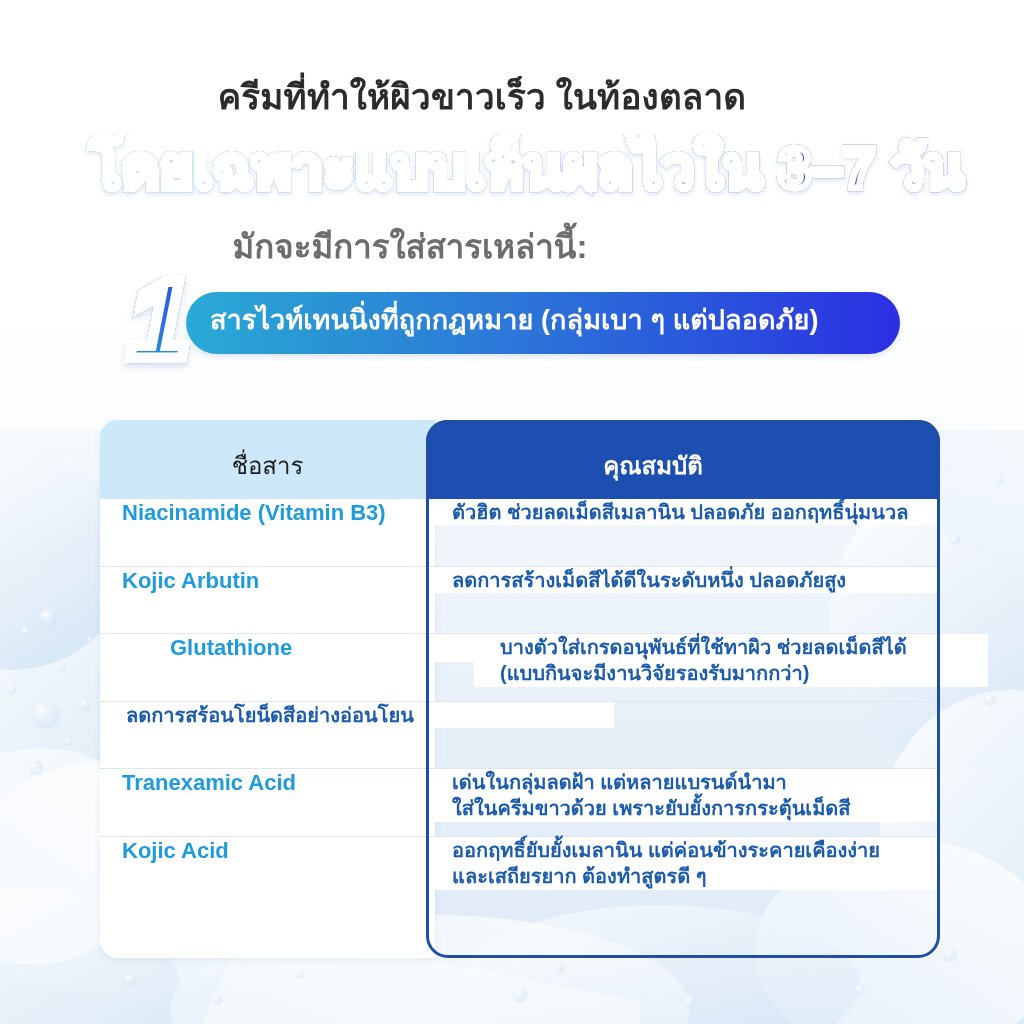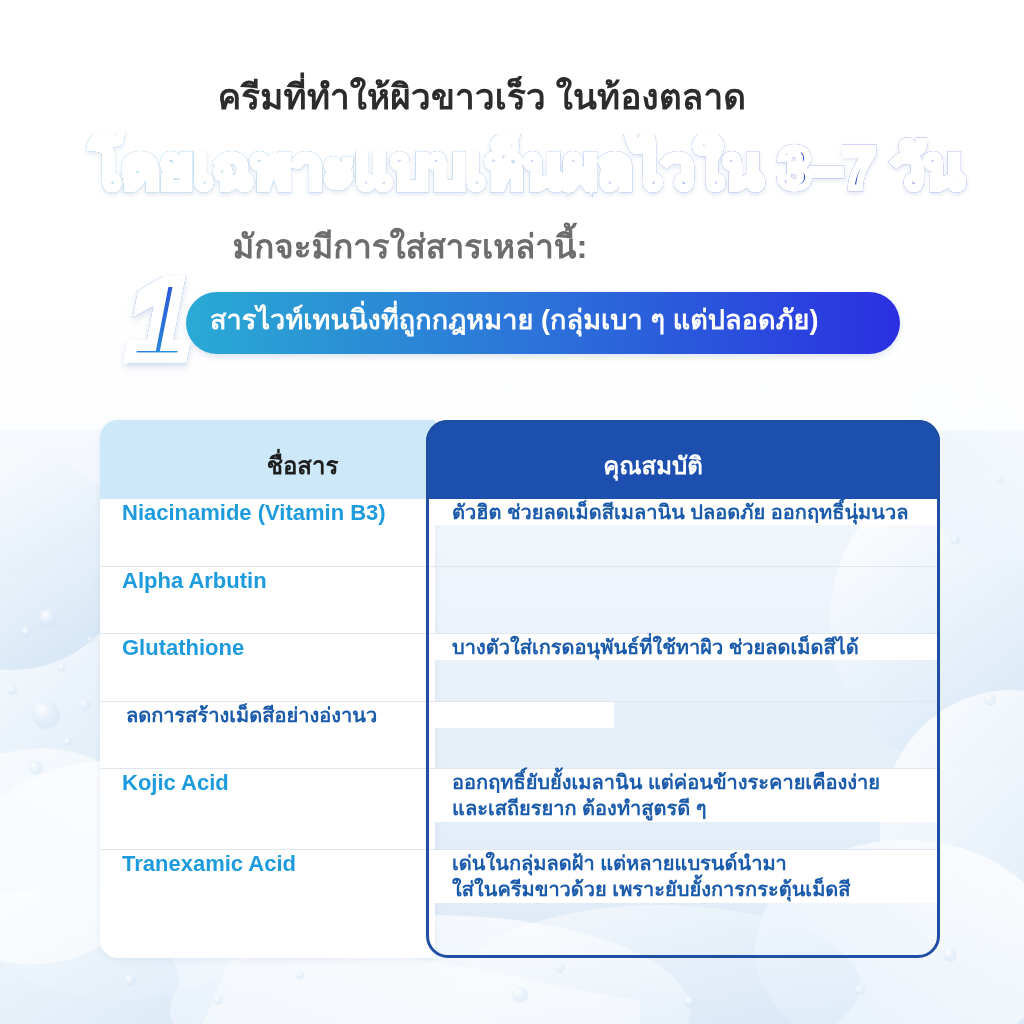--- a/index.html
+++ b/index.html
@@ -159,23 +159,22 @@
     height: 79px;
     background: #cde8f8;
     border-radius: 18px 0 0 0;
   }
   .col-left-head-label {
     position: absolute;
     left: 0; top: 26px;
     width: 335px;
     text-align: center;
     font-size: 24px;
-    font-weight: bold;
+    font-weight: normal;
     color: #1e1e1e;
-    margin-left: 35px;
   }
   .col-right {
     position: absolute;
     left: 326px;
     top: 0;
     width: 514px;
     height: 538px;
     box-sizing: border-box;
     border: 3px solid #1e4fa5;
     border-radius: 22px;
@@ -242,21 +241,21 @@
     font-size: 20px;
     font-weight: bold;
     color: #1b5bab;
     line-height: 1.32;
     background: #ffffff;
   }
   .cell-prop .l { display: block; white-space: nowrap; }
   .row-1 .row-inner { min-height: 67px; }
   .row-2 .row-inner { min-height: 66px; }
   .row-3 .row-inner { min-height: 66px; }
-  .row-4 .row-inner { min-height: 67px; }
+  .row-4 .row-inner { min-height: 67px; margin-left: 48px; }
   .row-5 .row-inner { min-height: 66px; }
   .row-6 .row-inner { min-height: 67px; }
   .row-7 .row-inner { min-height: 80px; }
 </style>
 </head>
 <body>
 
 <div id="poster">
 
   <svg id="bg-blobs" viewBox="0 0 1024 1024" preserveAspectRatio="none">
@@ -346,58 +345,62 @@
         <div class="row-inner">
           <div class="cell-name">Niacinamide (Vitamin B3)</div>
           <div class="cell-prop">
             <span class="l">ตัวฮิต ช่วยลดเม็ดสีเมลานิน ปลอดภัย ออกฤทธิ์นุ่มนวล</span>
           </div>
         </div>
       </div>
 
       <div class="row row-2">
         <div class="row-inner">
-          <div class="cell-name">Alpha Arbutin</div>
+          <div class="cell-name">Kojic Arbutin</div>
+          <div class="cell-prop">
+            <span class="l">ลดการสร้างเม็ดสีได้ดีในระดับหนึ่ง ปลอดภัยสูง</span>
+          </div>
         </div>
       </div>
 
 
       <div class="row row-4">
         <div class="row-inner">
           <div class="cell-name">Glutathione</div>
           <div class="cell-prop">
             <span class="l">บางตัวใส่เกรดอนุพันธ์ที่ใช้ทาผิว ช่วยลดเม็ดสีได้</span>
+            <span class="l">(แบบกินจะมีงานวิจัยรองรับมากกว่า)</span>
           </div>
         </div>
       </div>
 
       <div class="row row-5">
         <div class="row-inner">
           <div class="cell-prop">
-            <span class="l">ลดการสร้างเม็ดสีอย่างอ่งานว</span>
+            <span class="l">ลดการสร้อนโยน็ดสีอย่างอ่อนโยน</span>
+          </div>
+        </div>
+      </div>
+
+      <div class="row row-6">
+        <div class="row-inner">
+          <div class="cell-name">Tranexamic Acid</div>
+          <div class="cell-prop">
+            <span class="l">เด่นในกลุ่มลดฝ้า แต่หลายแบรนด์นำมา</span>
+            <span class="l">ใส่ในครีมขาวด้วย เพราะยับยั้งการกระตุ้นเม็ดสี</span>
           </div>
         </div>
       </div>
 
       <div class="row row-7">
         <div class="row-inner">
           <div class="cell-name">Kojic Acid</div>
           <div class="cell-prop">
             <span class="l">ออกฤทธิ์ยับยั้งเมลานิน แต่ค่อนข้างระคายเคืองง่าย</span>
             <span class="l">และเสถียรยาก ต้องทำสูตรดี ๆ</span>
-          </div>
-        </div>
-      </div>
-
-      <div class="row row-6">
-        <div class="row-inner">
-          <div class="cell-name">Tranexamic Acid</div>
-          <div class="cell-prop">
-            <span class="l">เด่นในกลุ่มลดฝ้า แต่หลายแบรนด์นำมา</span>
-            <span class="l">ใส่ในครีมขาวด้วย เพราะยับยั้งการกระตุ้นเม็ดสี</span>
           </div>
         </div>
       </div>
 
     </div>
 
     <div class="col-right"></div>
     <div class="col-right-head"></div>
     <div class="col-right-head-label">คุณสมบัติ</div>
   </div>

